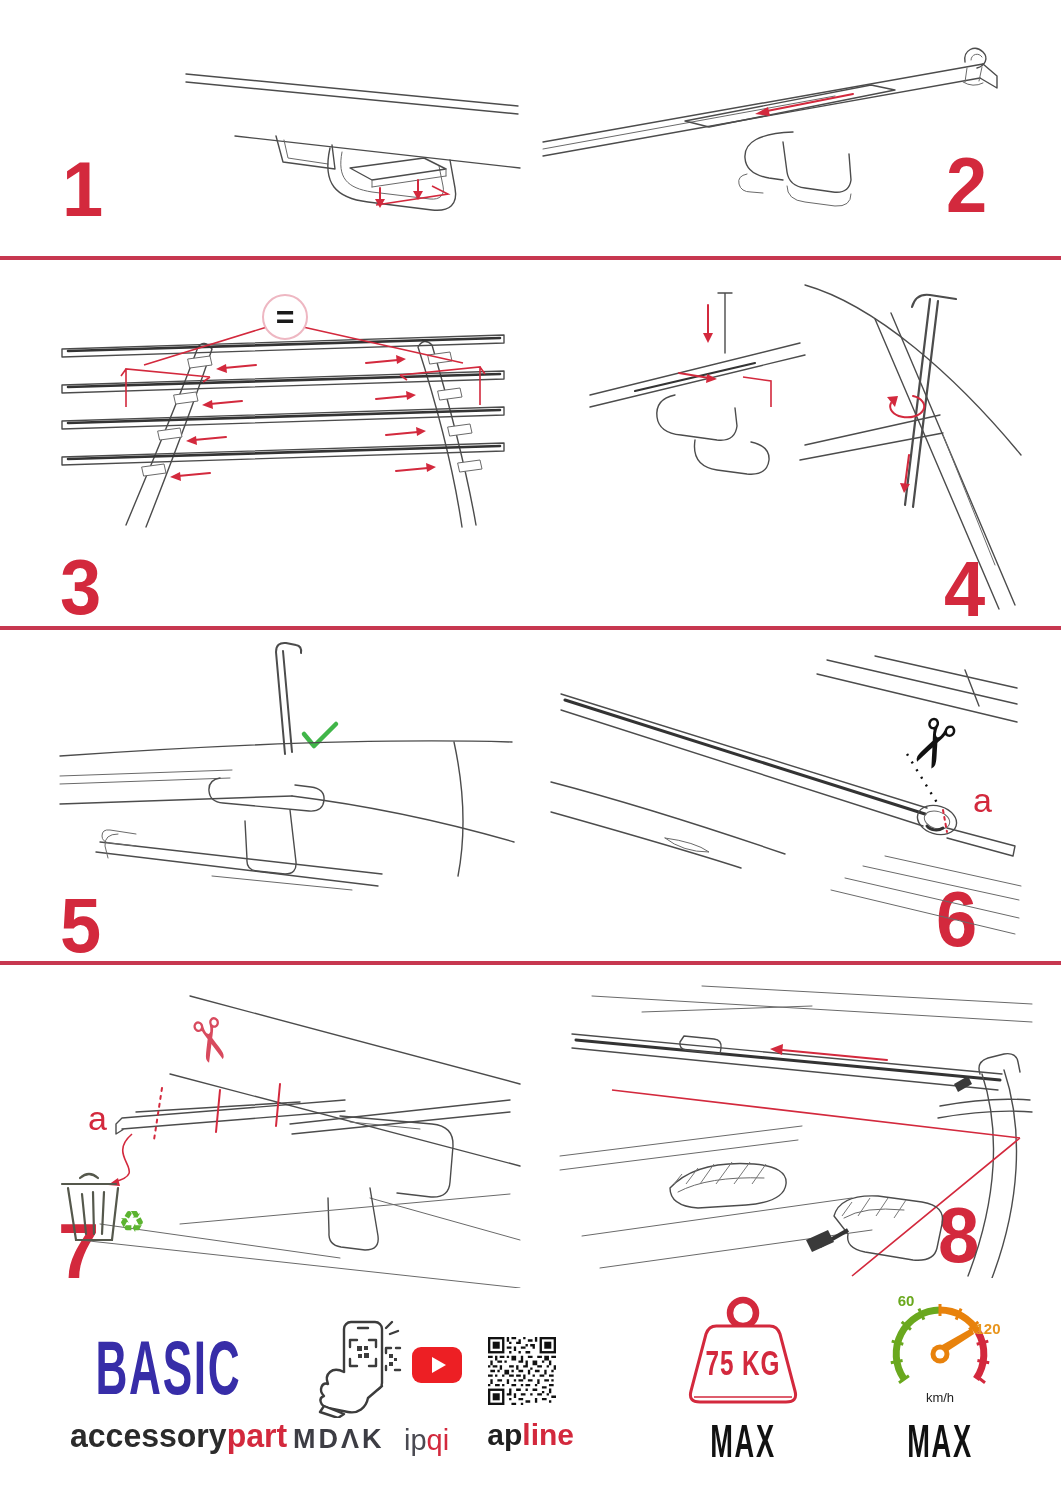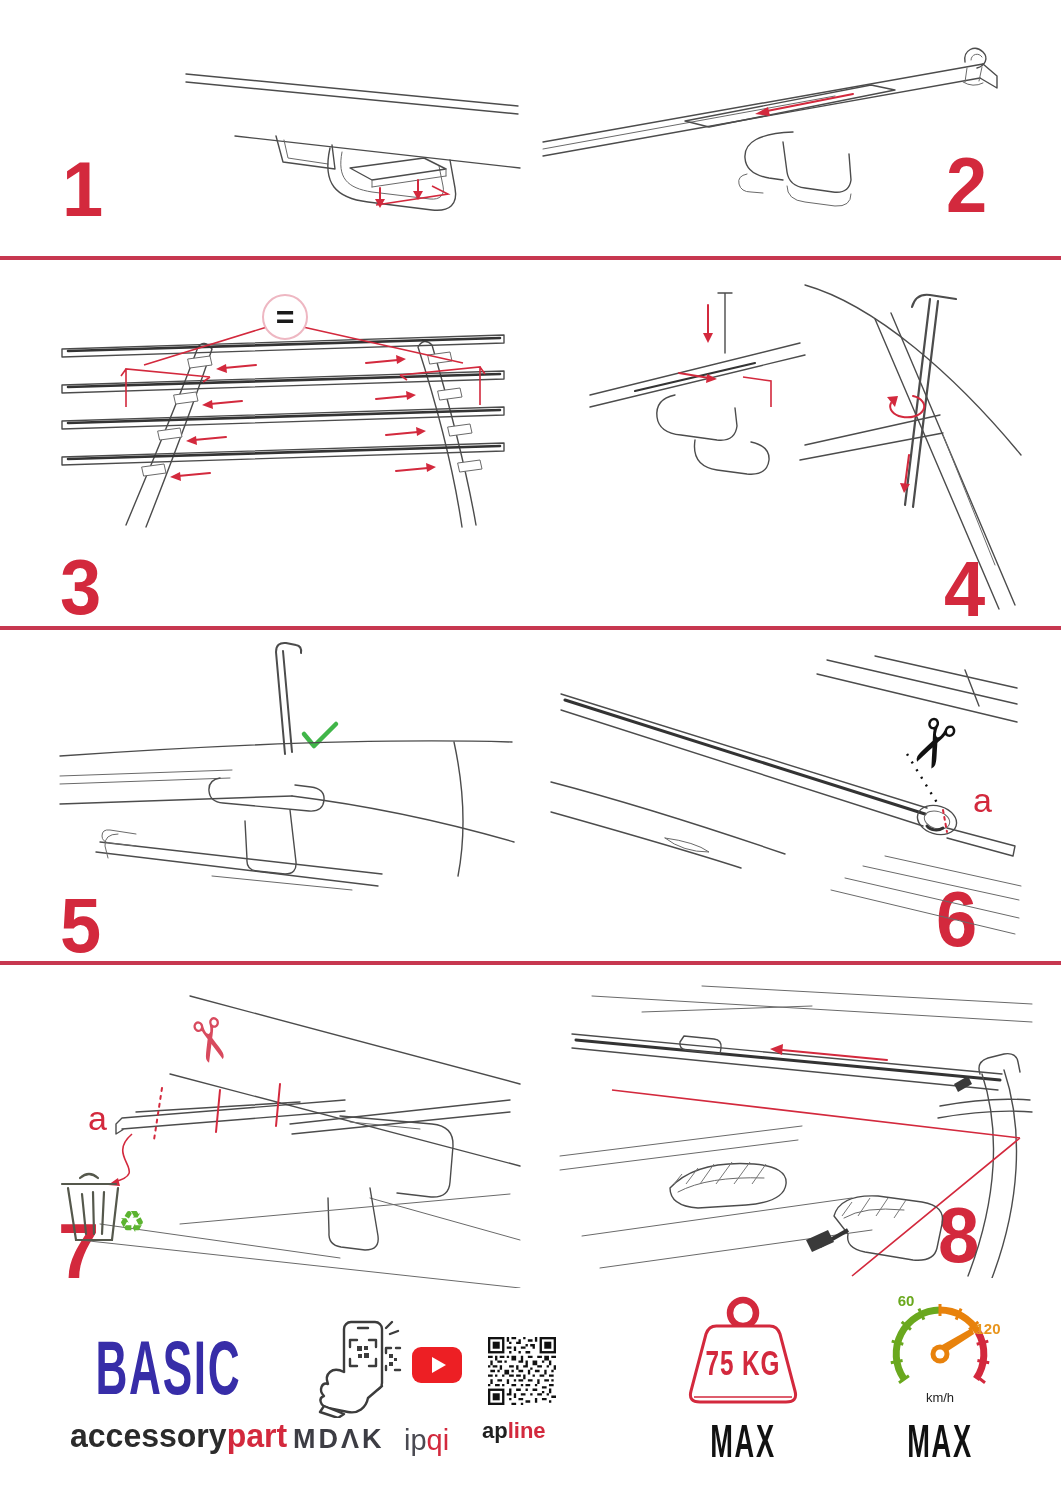--- a/index.html
+++ b/index.html
@@ -285,21 +285,21 @@
           <rect x="23" y="1" width="5" height="5"></rect>
           <rect x="1" y="23" width="5" height="5"></rect>
       </g>
       <g fill="#111">
         <rect x="2" y="2" width="3" height="3"></rect>
           <rect x="24" y="2" width="3" height="3"></rect>
           <rect x="2" y="24" width="3" height="3"></rect>
         <path d="M8 0h1v2h-1zM10 0h2v1h-2zM13 1h1v2h-1zM15 0h1v1h-1zM17 1h2v1h-2zM20 0h1v2h-1zM9 2h1v1h-1zM12 2h2v1h-2zM16 3h1v1h-1zM18 3h2v1h-2zM8 4h2v1h-2zM11 4h1v2h-1zM14 4h2v1h-2zM19 4h1v1h-1zM9 6h1v1h-1zM13 6h1v1h-1zM16 6h2v1h-2zM0 8h2v1h-2zM3 8h1v2h-1zM5 8h2v1h-2zM8 8h1v1h-1zM10 8h2v2h-2zM14 8h1v2h-1zM17 8h2v1h-2zM21 8h2v1h-2zM24 8h2v2h-2zM27 8h2v1h-2zM1 10h1v2h-1zM4 10h2v1h-2zM7 10h1v1h-1zM13 10h2v1h-2zM16 10h1v2h-1zM19 10h2v2h-2zM23 10h1v1h-1zM26 10h1v2h-1zM0 12h1v1h-1zM2 12h2v1h-2zM5 12h1v2h-1zM9 12h2v1h-2zM12 12h1v2h-1zM15 12h2v1h-2zM18 13h1v1h-1zM21 12h2v1h-2zM25 12h1v1h-1zM28 12h1v2h-1zM1 14h2v1h-2zM4 14h1v1h-1zM7 14h2v2h-2zM10 14h1v1h-1zM13 14h2v1h-2zM17 14h1v2h-1zM20 14h2v1h-2zM24 14h1v2h-1zM27 14h1v1h-1zM0 16h2v1h-2zM3 16h1v1h-1zM6 16h1v1h-1zM9 16h2v1h-2zM12 16h2v1h-2zM15 16h1v2h-1zM19 16h1v1h-1zM22 16h2v1h-2zM26 16h2v1h-2zM1 18h1v2h-1zM4 18h2v1h-2zM8 18h1v2h-1zM11 18h1v1h-1zM13 18h2v1h-2zM17 18h2v1h-2zM21 18h1v2h-1zM24 18h2v1h-2zM27 18h1v1h-1zM0 20h1v1h-1zM3 20h2v1h-2zM6 20h1v1h-1zM10 20h2v1h-2zM14 20h1v1h-1zM16 20h2v1h-2zM20 20h1v1h-1zM23 21h2v1h-2zM26 20h2v1h-2zM9 22h1v2h-1zM12 22h2v1h-2zM16 22h1v1h-1zM19 22h2v1h-2zM23 23h1v1h-1zM26 22h1v2h-1zM8 24h2v1h-2zM11 24h1v2h-1zM14 24h2v1h-2zM18 24h1v1h-1zM21 24h2v1h-2zM25 24h1v1h-1zM27 25h2v1h-2zM9 26h1v1h-1zM13 26h2v1h-2zM16 27h2v1h-2zM20 26h1v2h-1zM23 26h2v1h-2zM26 27h1v1h-1zM10 28h2v1h-2zM14 28h1v1h-1z"></path>
       </g>
     </svg>
-    <div class="ftxt" style="left:482px;top:1420px;width:92px;text-align:left;font-size:22px;font-weight:bold;"><span style="color:#1f1f1f">ap</span><span style="color:#d3293d">line</span></div>
+    <div class="ftxt" style="left:482px;top:1420px;width:92px;text-align:right;font-size:30px;font-weight:bold;"><span style="color:#1f1f1f">ap</span><span style="color:#d3293d">line</span></div>
 
     <svg class="illus" style="left:672px;top:1292px" width="142" height="122" viewBox="0 0 142 122">
       <circle cx="71" cy="21" r="13" fill="none" stroke="#d3293d" stroke-width="6.5"></circle>
       <path d="M46 34 L96 34 Q105 33 108 42 L123 99 Q126 110 114 110 L28 110 Q16 110 19 99 L34 42 Q37 33 46 34 Z" fill="#fff" stroke="#d3293d" stroke-width="3"></path>
       <path d="M22 105 L120 105" stroke="#d3293d" stroke-width="1.4" fill="none"></path>
     </svg>
     <div class="ftxt tall" style="left:672px;top:1346px;width:142px;text-align:center;font-size:27px;font-weight:bold;
          color:#d3293d;letter-spacing:1px;transform:scale(.9,1.3);">75 KG</div>
     <div class="ftxt tall" style="left:672px;top:1418px;width:142px;text-align:center;font-size:32px;font-weight:bold;
          color:#111;letter-spacing:2px;transform:scale(.85,1.45);">MAX</div>

